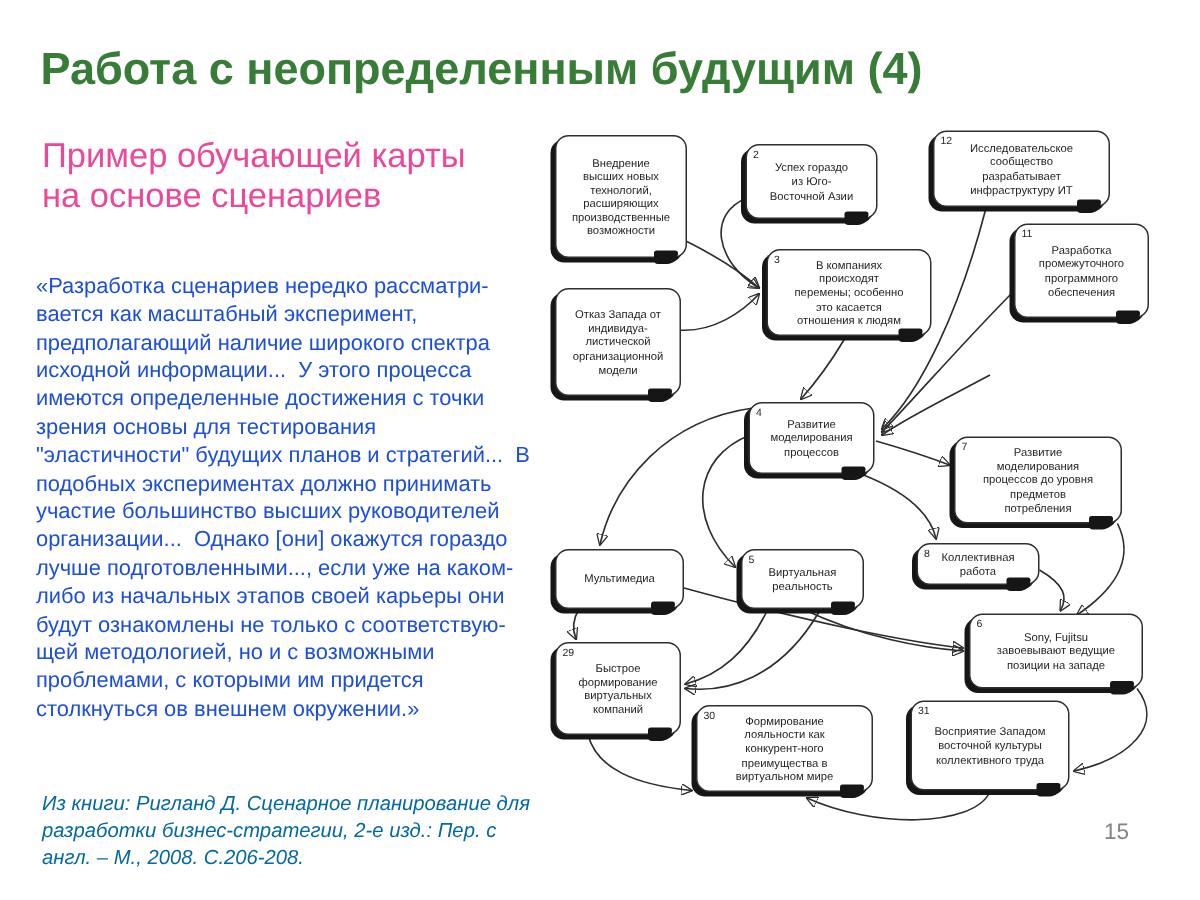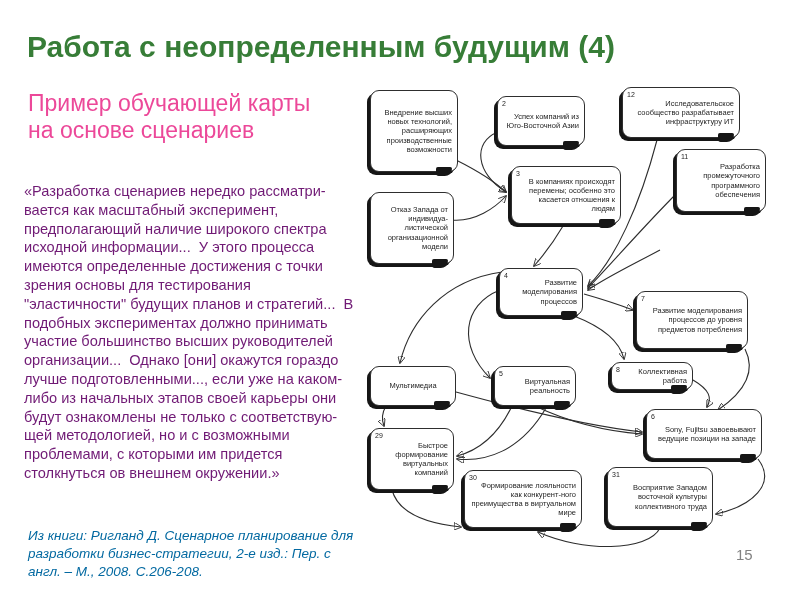--- a/index.html
+++ b/index.html
@@ -2,32 +2,32 @@
 <html><head>
 <meta charset="utf-8">
 <style>
   html,body{margin:0;padding:0;background:#fff;}
   #slide{position:relative;width:800px;height:600px;background:#ffffff;overflow:hidden;
          font-family:"Liberation Sans","DejaVu Sans",sans-serif;}
   .title{position:absolute;left:27px;top:30px;width:740px;font-size:30px;font-weight:bold;
          color:#377d37;letter-spacing:0;}
   .subtitle{position:absolute;left:28px;top:90px;width:330px;font-size:23px;color:#ec4899;
          line-height:1.18;white-space:pre-line;}
-  .quote{position:absolute;left:24px;top:182px;width:356px;font-size:14.6px;color:#701a75;
+  .quote{position:absolute;left:24px;top:182px;width:356px;font-size:14.6px;color:#1d4ed8;
          line-height:18.8px;white-space:pre-wrap;}
   .source{position:absolute;left:28px;top:527px;width:340px;font-size:13.5px;font-style:italic;
          color:#0369a1;line-height:18px;white-space:pre-line;}
   .pagenum{position:absolute;left:736px;top:546px;font-size:15px;color:#828282;}
   
   #arrows{position:absolute;left:360px;top:80px;width:440px;height:480px;z-index:1;}
   #arrows path{fill:none;stroke:#2d2d2d;stroke-width:1.1;}
   .node{position:absolute;z-index:2;background:#fff;border:1px solid #2e2e2e;border-radius:9px;
         box-shadow:-3px 3px 0 0 #161616;display:flex;align-items:center;justify-content:center;
-        text-align:right;font-size:7.5px;line-height:1.22;color:#242424;
-        padding:3px 5px;box-sizing:border-box;}
+        text-align:center;font-size:7.5px;line-height:1.22;color:#242424;
+        padding:3px 15px;box-sizing:border-box;}
   .node::after{content:"";position:absolute;right:5px;bottom:-5px;width:16px;height:9px;
         background:#161616;border-radius:2px 2px 8px 3px;z-index:-1;}
   .node .num{position:absolute;left:4px;top:3px;font-size:7px;color:#242424;}
 </style>
 </head>
 <body>
 
 <div id="slide">
 
   <div class="title">Работа с неопределенным будущим (4)</div>
@@ -86,21 +86,21 @@
   <div class="node" style="left:370px;top:90px;width:88px;height:82px">
     <span class="num"></span>
     <span class="txt">Внедрение высших новых технологий, расширяющих производственные возможности</span>
   </div>
   <div class="node" style="left:370px;top:192px;width:84px;height:72px">
     <span class="num"></span>
     <span class="txt">Отказ Запада от индивидуа-листической организационной модели</span>
   </div>
   <div class="node" style="left:497px;top:96px;width:88px;height:50px">
     <span class="num">2</span>
-    <span class="txt">Успех компаний из Юго-Восточной Азии</span>
+    <span class="txt">Успех гораздо из Юго-Восточной Азии</span>
   </div>
   <div class="node" style="left:622px;top:87px;width:118px;height:51px">
     <span class="num">12</span>
     <span class="txt">Исследовательское сообщество разрабатывает инфраструктуру ИТ</span>
   </div>
   <div class="node" style="left:511px;top:166px;width:110px;height:58px">
     <span class="num">3</span>
     <span class="txt">В компаниях происходят перемены; особенно это касается отношения к людям</span>
   </div>
   <div class="node" style="left:676px;top:149px;width:90px;height:63px">

